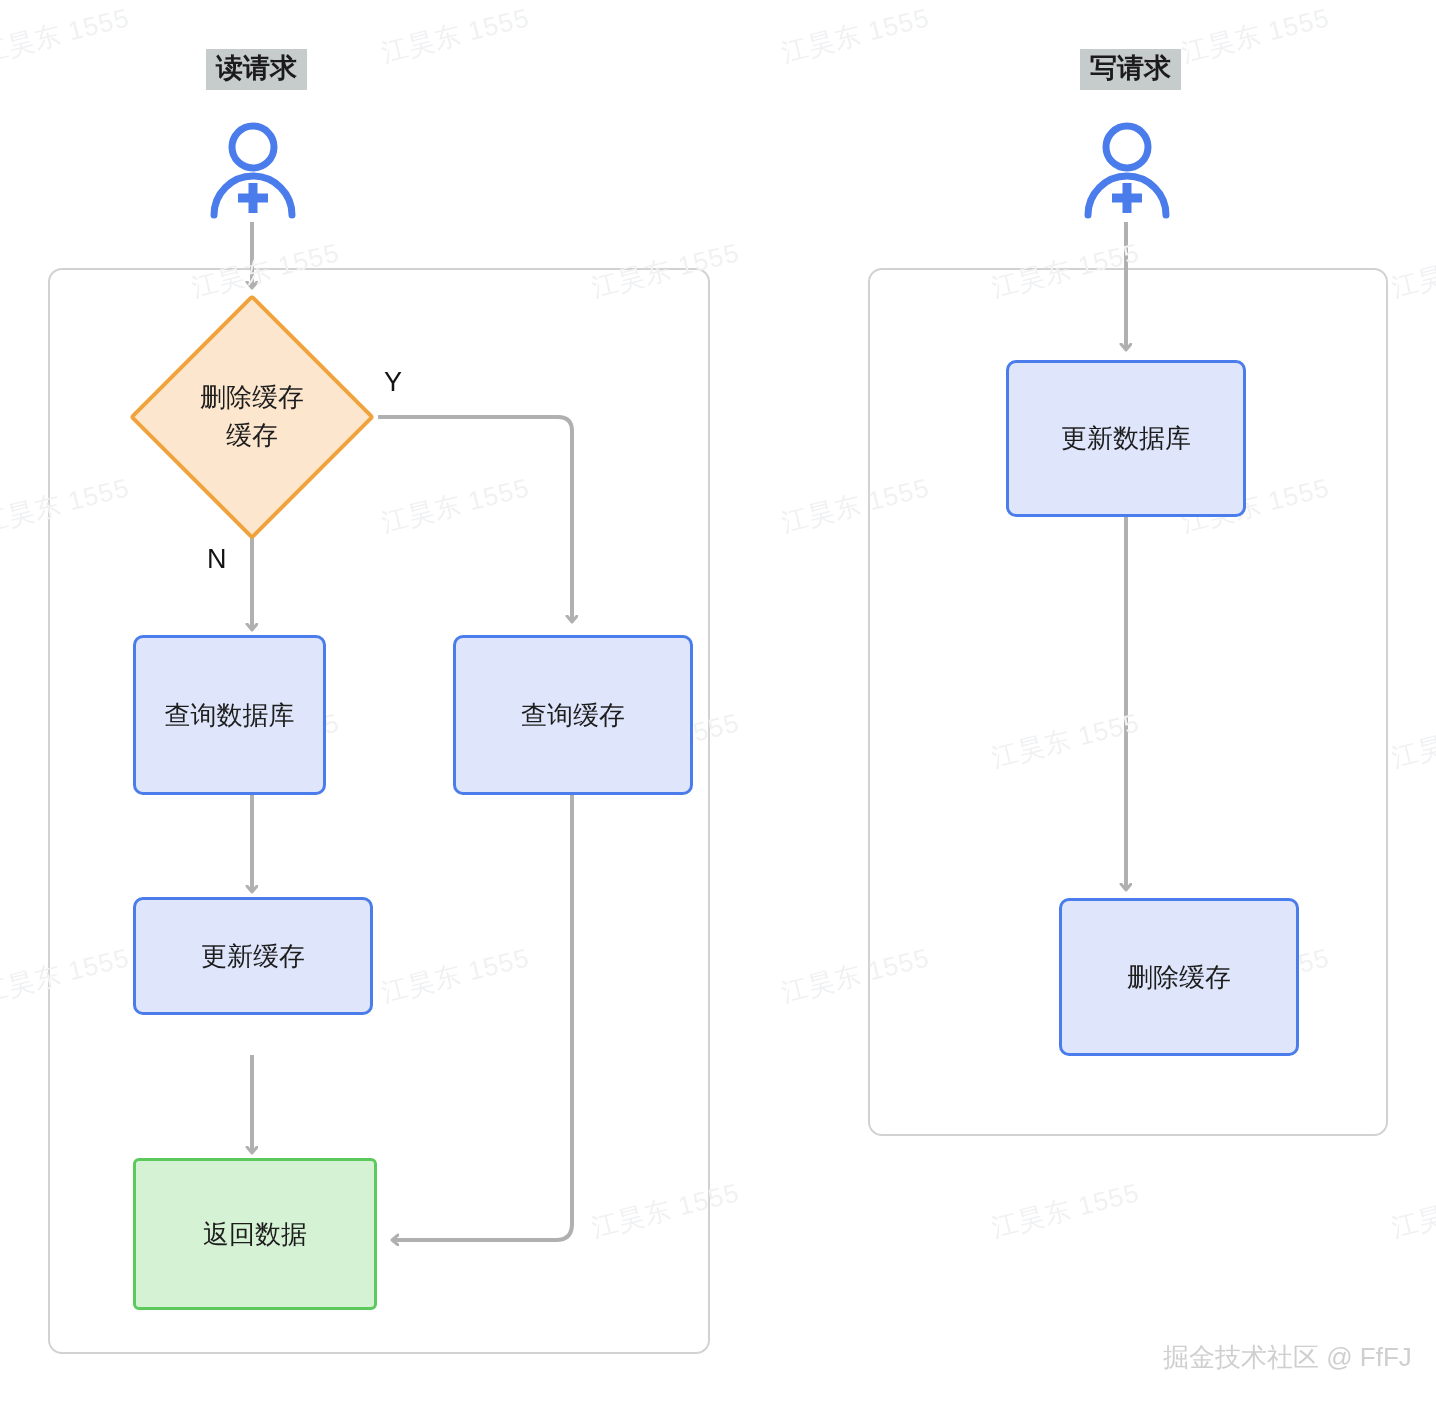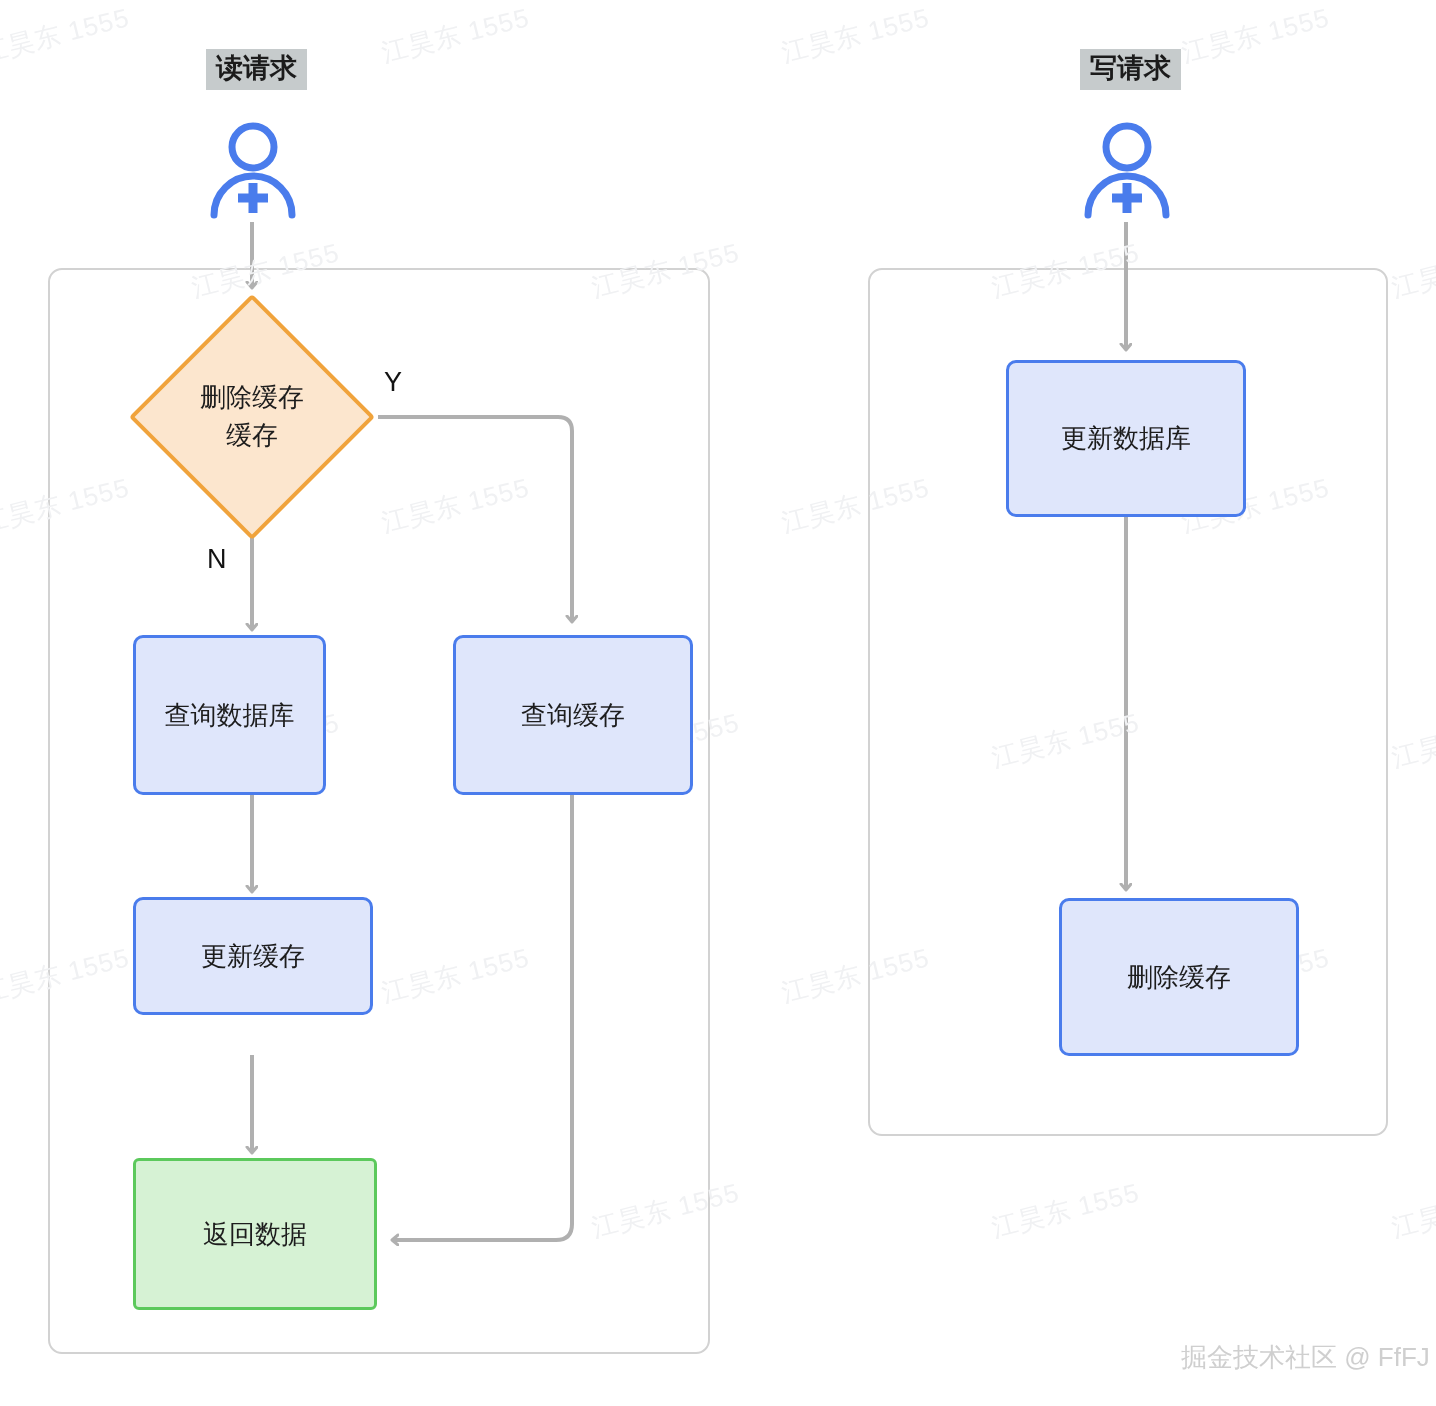--- a/index.html
+++ b/index.html
@@ -200,15 +200,15 @@
   <div class="edge-label" style="left:207px;top:544px;">N</div>
 
   <div class="node node-proc" style="left:133px;top:635px;width:193px;height:160px;">查询数据库</div>
   <div class="node node-proc" style="left:453px;top:635px;width:240px;height:160px;">查询缓存</div>
   <div class="node node-proc" style="left:133px;top:897px;width:240px;height:118px;">更新缓存</div>
   <div class="node node-end" style="left:133px;top:1158px;width:244px;height:152px;">返回数据</div>
 
   <div class="node node-proc" style="left:1006px;top:360px;width:240px;height:157px;">更新数据库</div>
   <div class="node node-proc" style="left:1048px;top:898px;width:240px;height:158px;margin-left:11px;">删除缓存</div>
 
-  <div class="credit" style="left:1163px;top:1340px;margin-left:18px;">掘金技术社区 @ FfFJ</div>
+  <div class="credit" style="left:1163px;top:1340px;">掘金技术社区 @ FfFJ</div>
 
 </div>
 
 </body></html>

